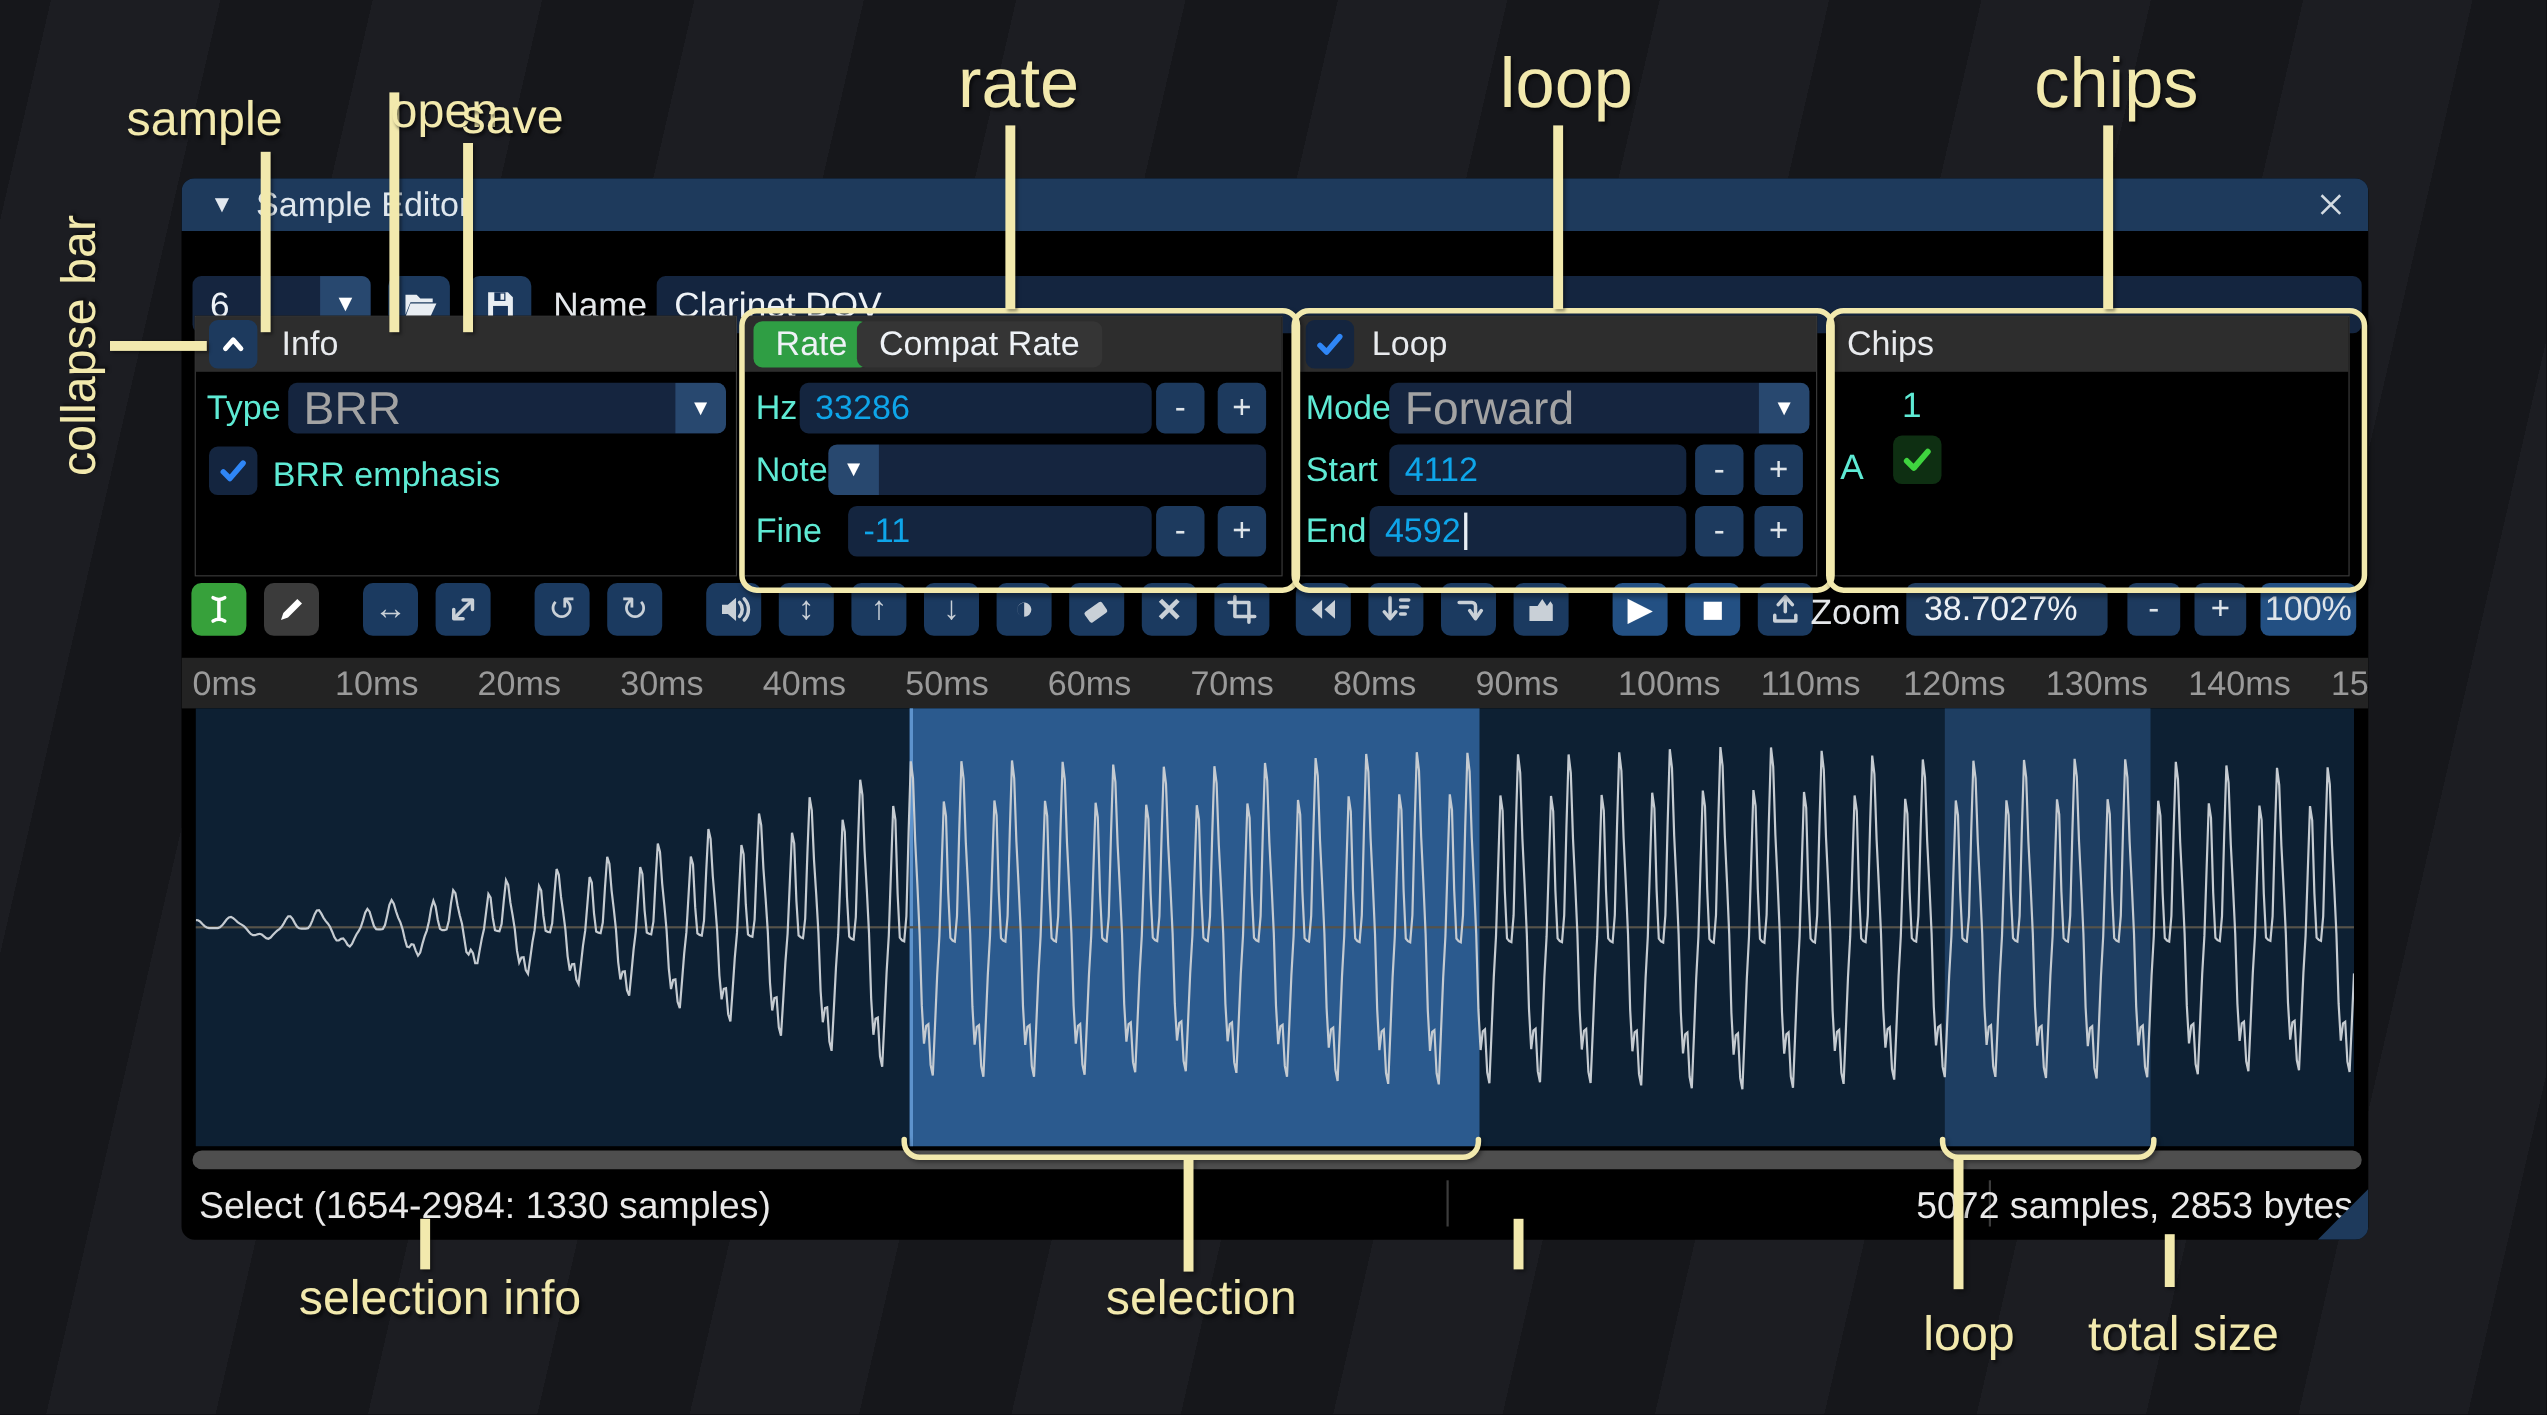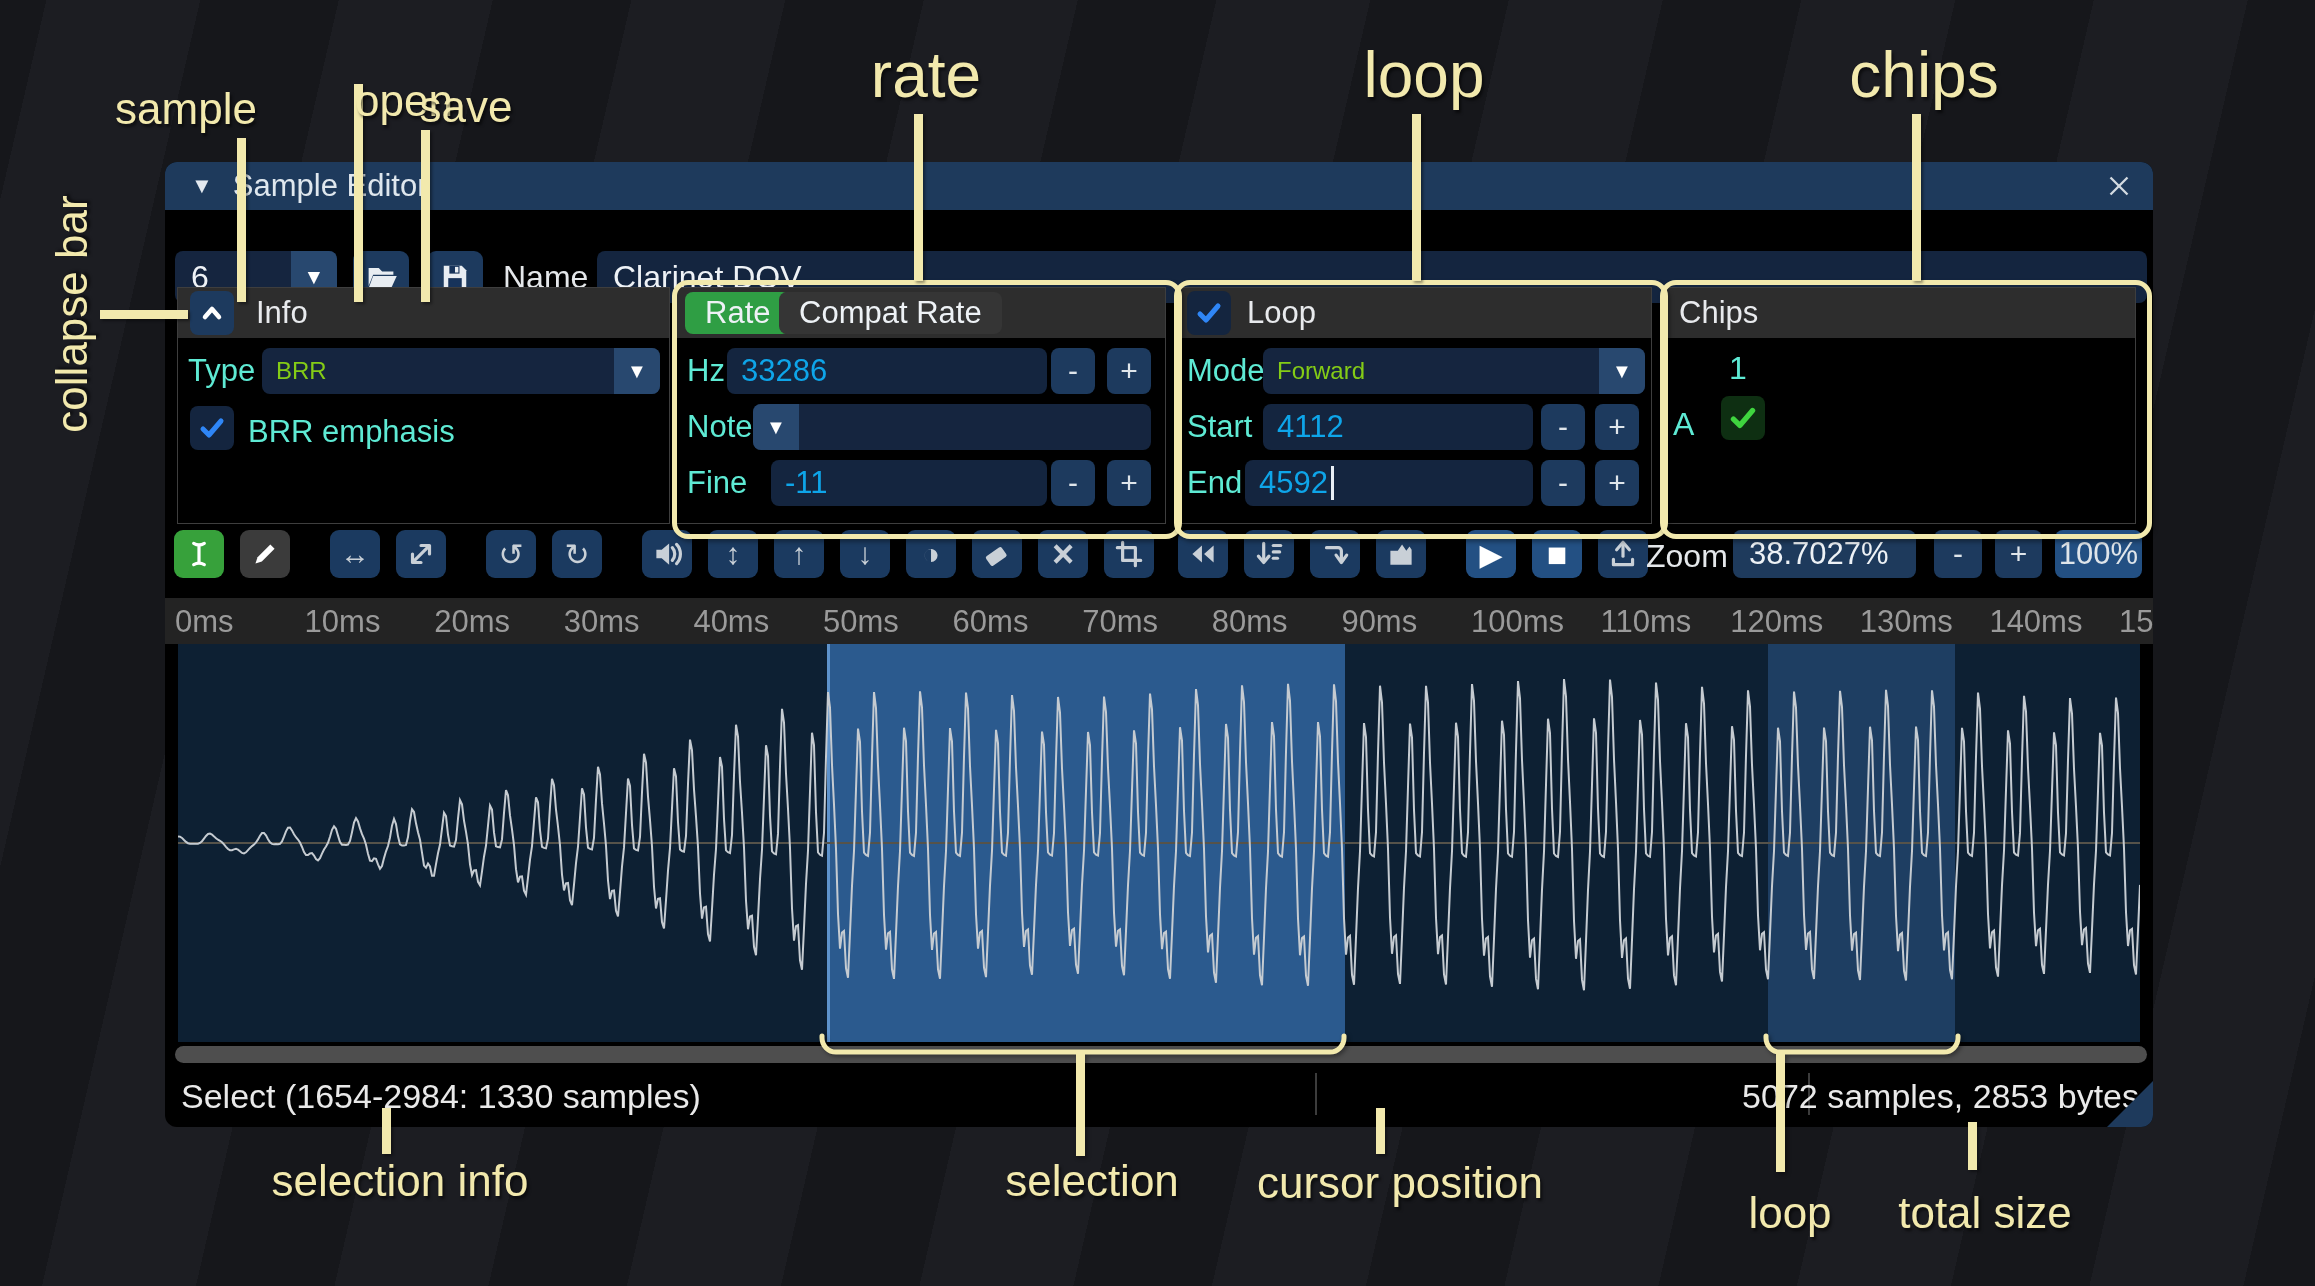--- a/index.html
+++ b/index.html
@@ -35,21 +35,21 @@
   
   .panel{position:absolute;top:125px;height:237px;border:1px solid #3e3e3e;background:#000;box-sizing:border-box;padding-left:44px;}
   .phead{position:absolute;left:0;top:0;right:0;height:50px;background:#2d2d2d;display:flex;
          align-items:center;color:#e8eaed;font-size:31px;}
   .pbody{position:absolute;left:0;top:50px;right:0;bottom:0;}
   .prow{position:absolute;height:46px;display:flex;align-items:center;}
   .plabel{color:#5eead4;font-size:31px;}
   .pfld{position:absolute;height:46px;background:#14253f;border-radius:8px;color:#0ea5e9;
         font-size:31px;display:flex;align-items:center;padding:0 14px;box-sizing:border-box;}
   .pcombo{position:absolute;height:46px;border-radius:8px;overflow:hidden;display:flex;background:#15253f;}
-  .pcombo .cval{flex:1;display:flex;align-items:center;padding:0 14px;color:#84cc16;font-size:24px;}
+  .pcombo .cval{flex:1;display:flex;align-items:center;padding:0 14px;color:#a3a3a3;font-size:42px;}
   .pcombo .carr{width:46px;background:#28486f;display:flex;align-items:center;justify-content:center;
                 color:#fff;font-size:20px;}
   .pm{position:absolute;width:44px;height:46px;background:#1d3a5e;border-radius:8px;color:#dfe5ea;
       font-size:30px;display:flex;align-items:center;justify-content:center;}
   .checkbox{width:44px;height:44px;background:#14253f;border-radius:8px;display:flex;
             align-items:center;justify-content:center;}
   .checkbox.green{background:#0e2f12;}
   .sqbtn{width:44px;height:44px;background:#1d3a5e;border-radius:8px;display:flex;
          align-items:center;justify-content:center;}
   .tab{height:42px;border-radius:8px;display:flex;align-items:center;justify-content:center;
@@ -408,16 +408,15 @@
 
   <div class="alabel" style="left:186px;top:84px;">sample</div>
   <div class="alabel" style="left:404px;top:36px;margin-top:40px;">open</div>
   <div class="alabel" style="left:466px;top:82px;">save</div>
   <div class="alabel big" style="left:926px;top:38px;">rate</div>
   <div class="alabel big" style="left:1424px;top:38px;">loop</div>
   <div class="alabel big" style="left:1924px;top:38px;">chips</div>
   <div class="vlabel" style="left:72px;top:314px;">collapse bar</div>
   <div class="alabel" style="left:400px;top:1156px;">selection info</div>
   <div class="alabel" style="left:1092px;top:1156px;">selection</div>
-  <div class="alabel" style="left:1400px;top:1158px;">cursor position</div>
   <div class="alabel" style="left:1790px;top:1188px;">loop</div>
   <div class="alabel" style="left:1985px;top:1188px;">total size</div>
 </div>
 
 </body></html>

